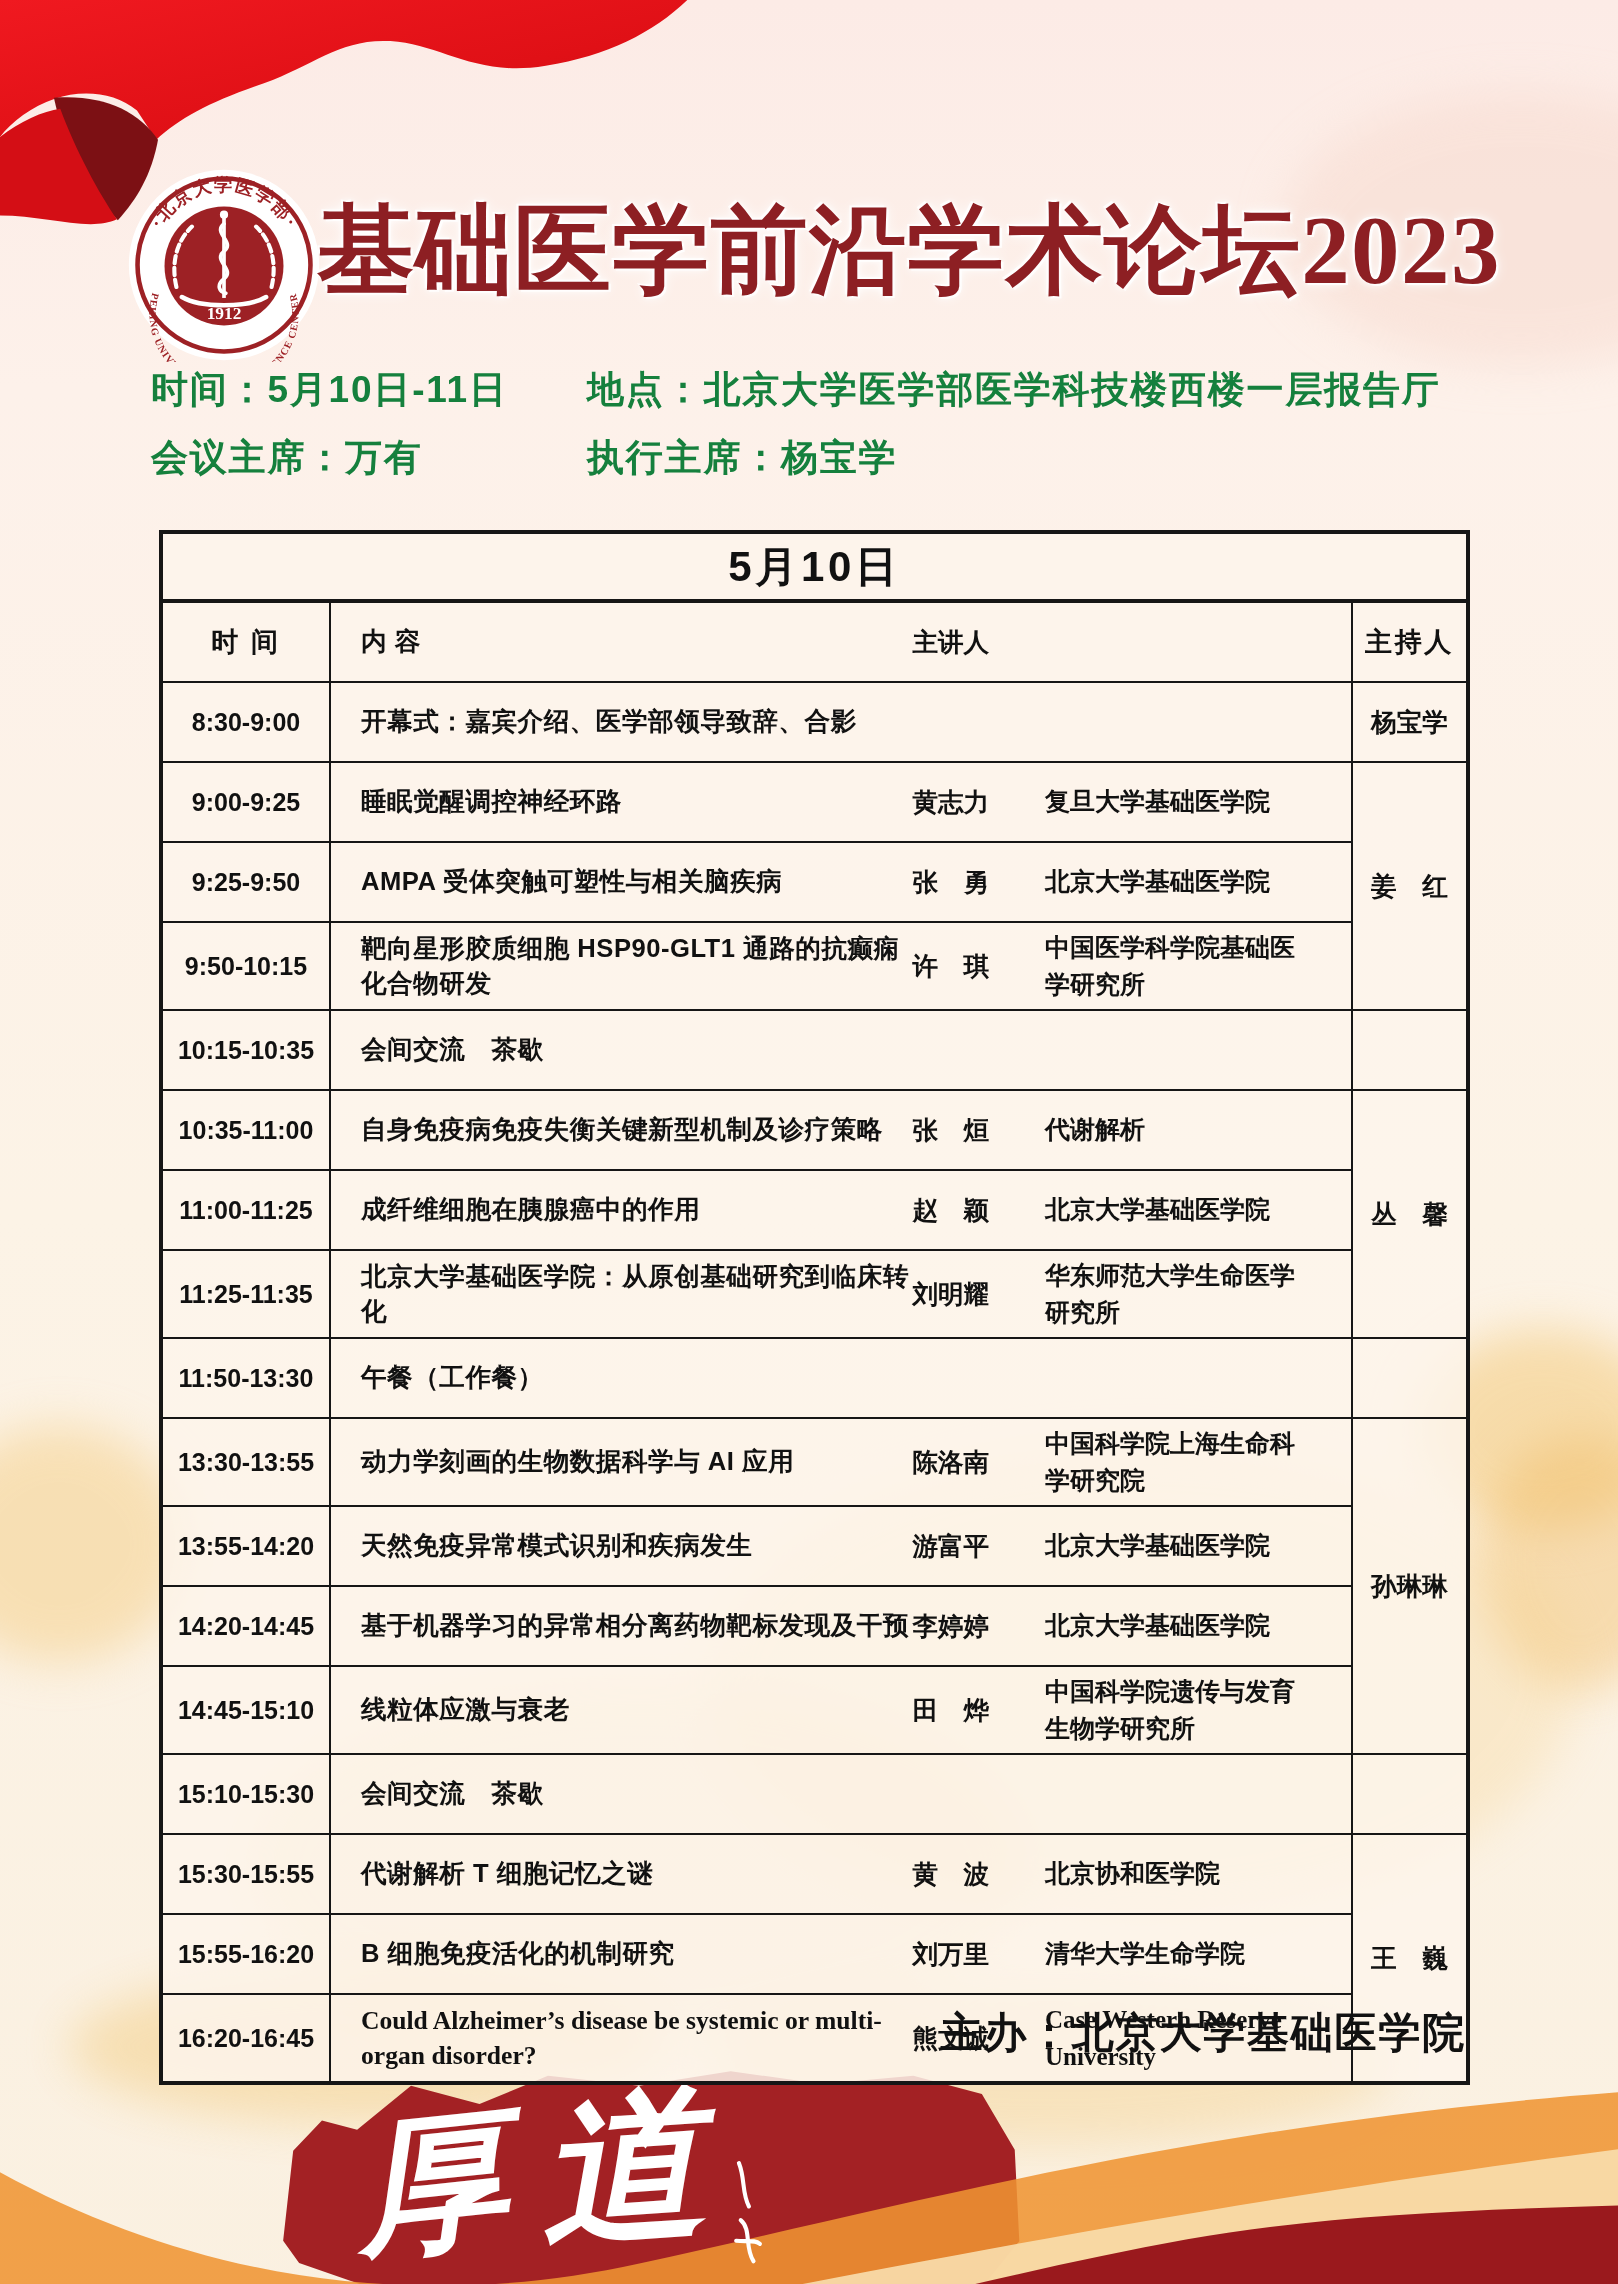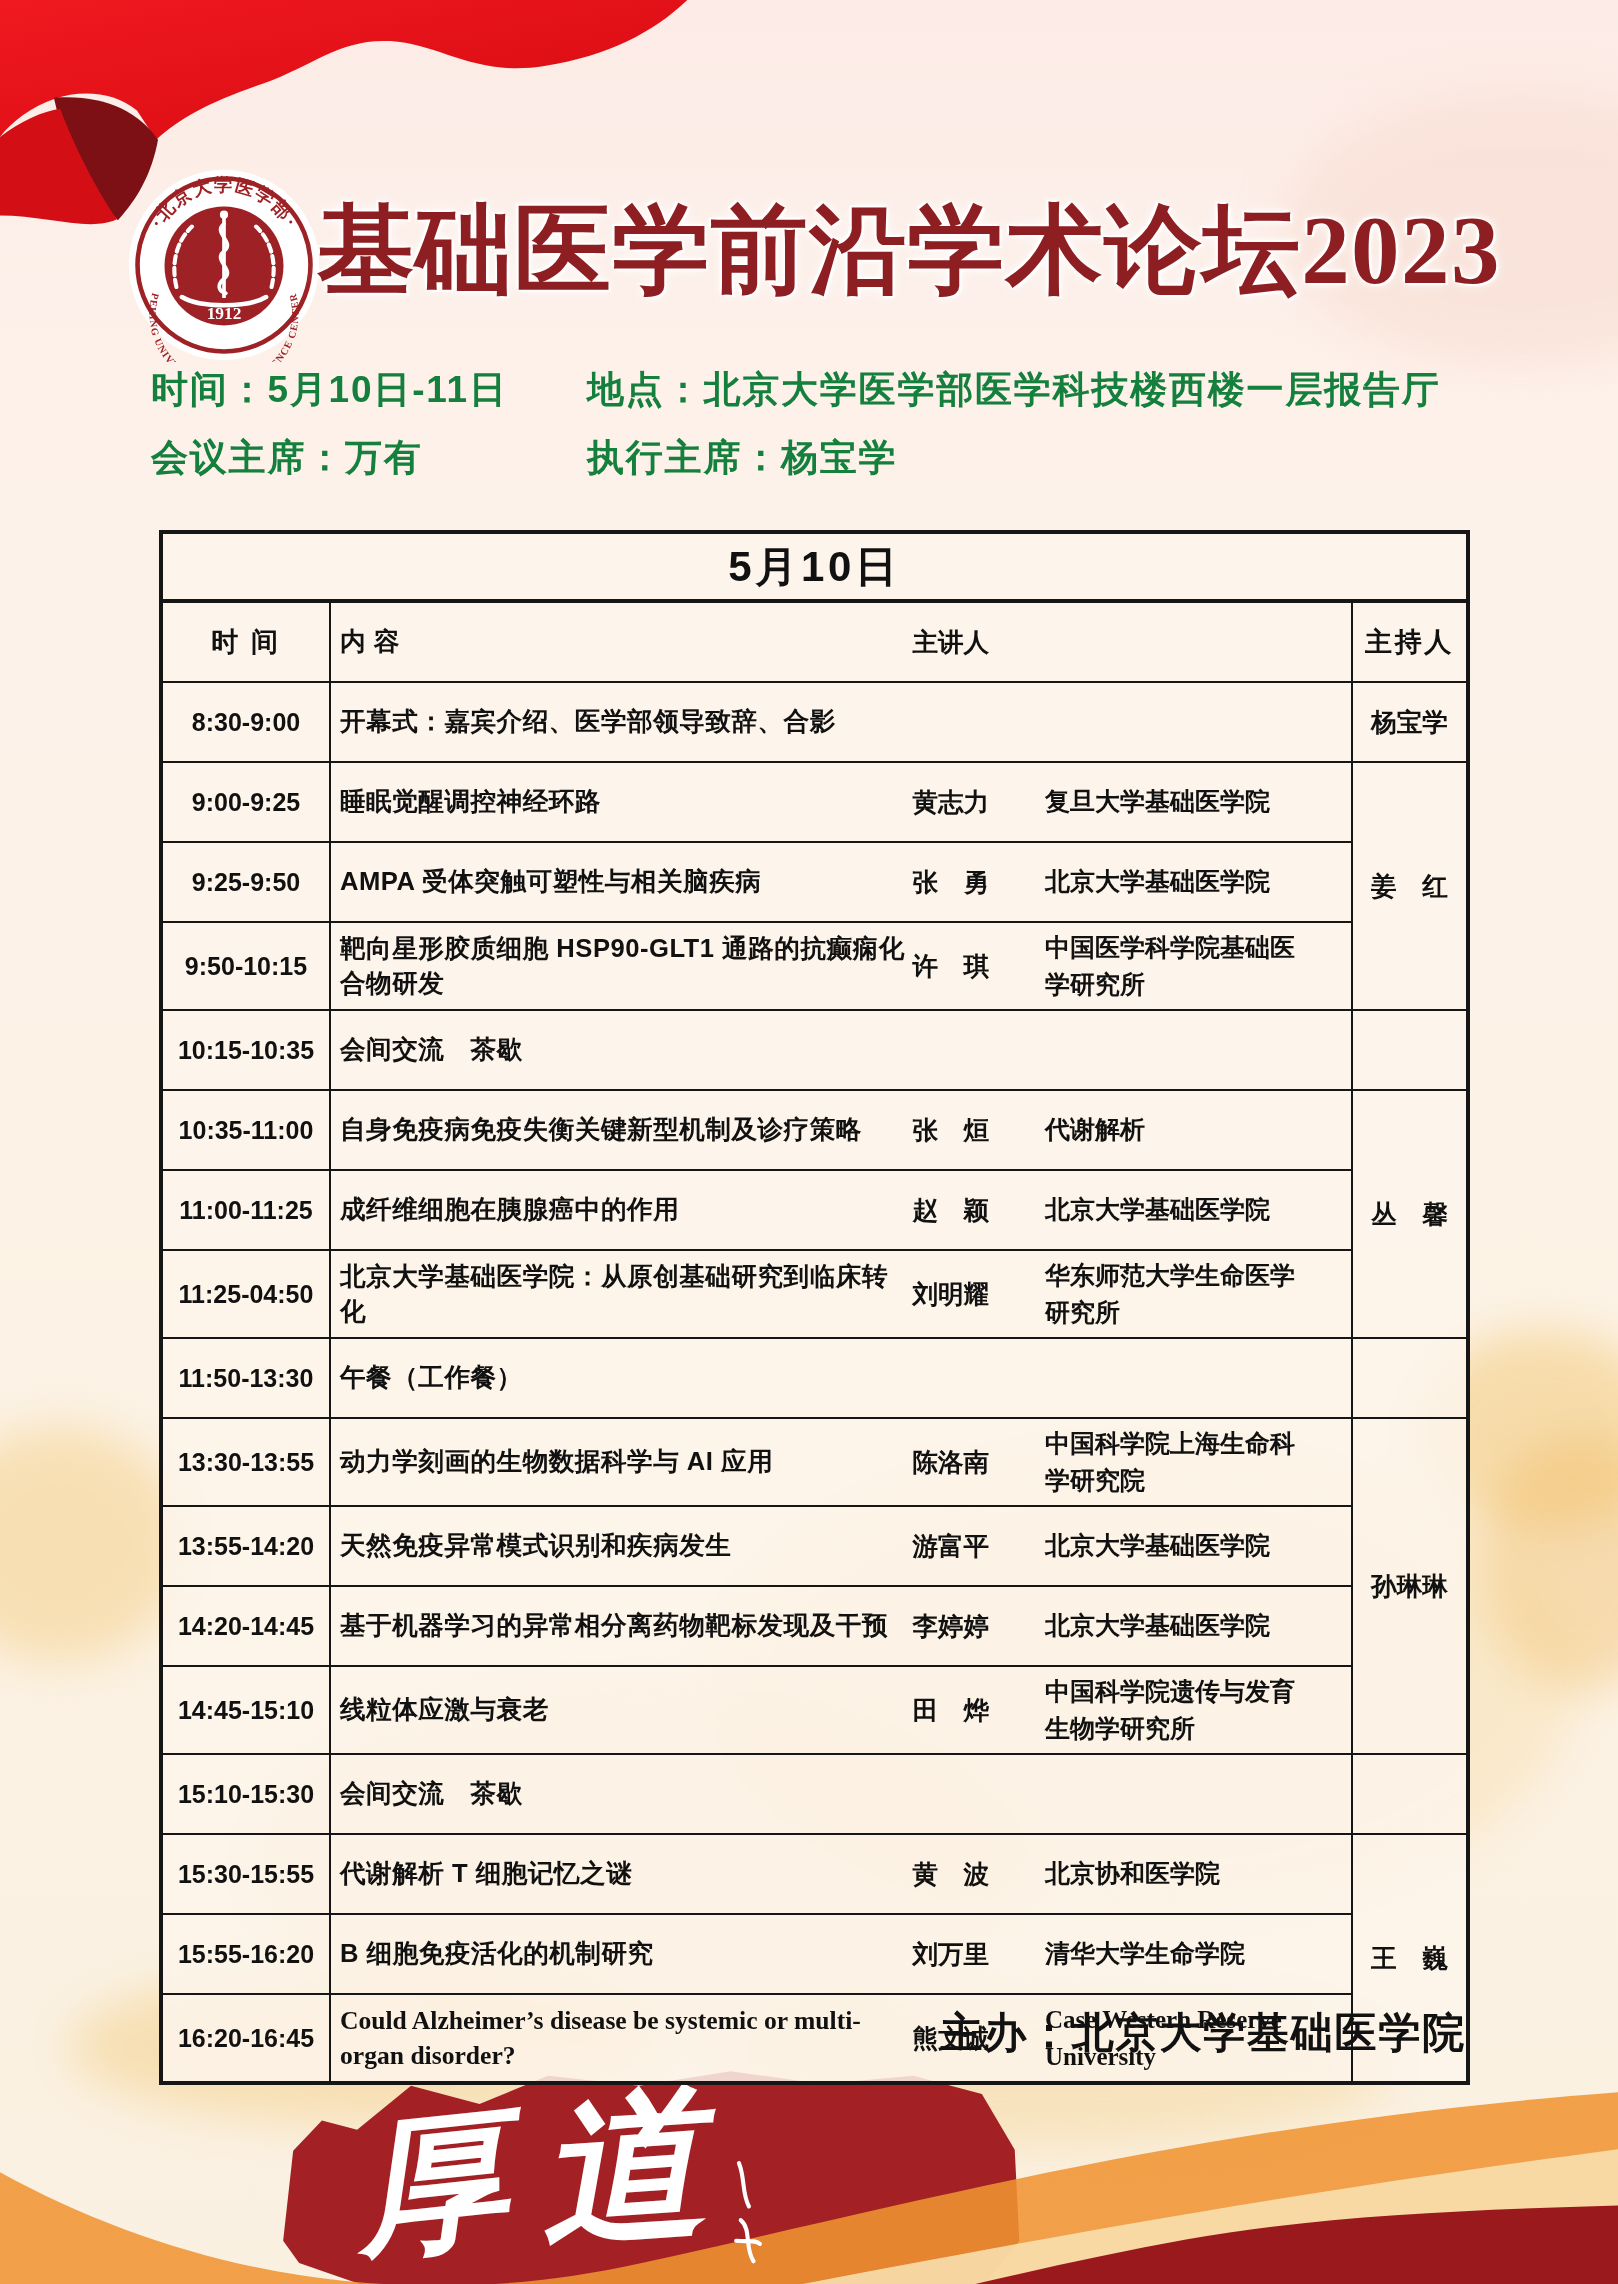--- a/index.html
+++ b/index.html
@@ -32,21 +32,21 @@
     border-collapse:collapse;table-layout:fixed;
     background:rgba(253,245,235,0.85);
     border:4.6px solid #161616;
   }
   .schedule td{border:2.7px solid #161616;padding:0;vertical-align:middle;}
   .date-cell{height:65px;text-align:center;font-size:42px;letter-spacing:3.7px;border-bottom:4.6px solid #161616 !important;}
   .head-row td{height:68px;font-size:27px;}
   .head-time,.head-mod{text-align:center;letter-spacing:2.7px;}
   .time-cell{text-align:center;font-size:25px;letter-spacing:0;}
   .mid-flex{display:flex;align-items:center;min-height:67px;padding:5.5px 0;}
-  .zone-content{flex:0 0 57%;padding-left:9px;box-sizing:border-box;font-size:25.6px;line-height:1.38;letter-spacing:0.5px;}
+  .zone-content{flex:0 0 57%;padding-left:30px;box-sizing:border-box;font-size:25.6px;line-height:1.38;letter-spacing:0.5px;}
   .zone-name{flex:0 0 13%;font-size:25.6px;}
   .zone-affil{flex:0 0 27%;font-size:25px;line-height:1.5;padding-right:7.3px;box-sizing:border-box;}
   .moderator-cell{text-align:center;font-size:25.6px;}
   .en-row .zone-content,.en-row .zone-affil{font-family:"Liberation Serif",serif;letter-spacing:0;}
   .organizer{position:absolute;right:152px;top:2005px;font-size:42px;letter-spacing:1.8px;white-space:nowrap;}
 </style>
 </head>
 <body>
 
 <svg class="bg-svg" viewBox="0 0 3543 5315" preserveAspectRatio="none" aria-hidden="true">
@@ -225,21 +225,21 @@
         <td class="time-cell">11:00-11:25</td>
         <td>
           <div class="mid-flex">
             <div class="zone-content">成纤维细胞在胰腺癌中的作用</div>
             <div class="zone-name">赵　颖</div>
             <div class="zone-affil">北京大学基础医学院</div>
           </div>
         </td>
       </tr>
       <tr>
-        <td class="time-cell">11:25-04:50</td>
+        <td class="time-cell">11:25-11:35</td>
         <td>
           <div class="mid-flex">
             <div class="zone-content">北京大学基础医学院：从原创基础研究到临床转化</div>
             <div class="zone-name">刘明耀</div>
             <div class="zone-affil">华东师范大学生命医学研究所</div>
           </div>
         </td>
       </tr>
       <tr>
         <td class="time-cell">11:50-13:30</td>

